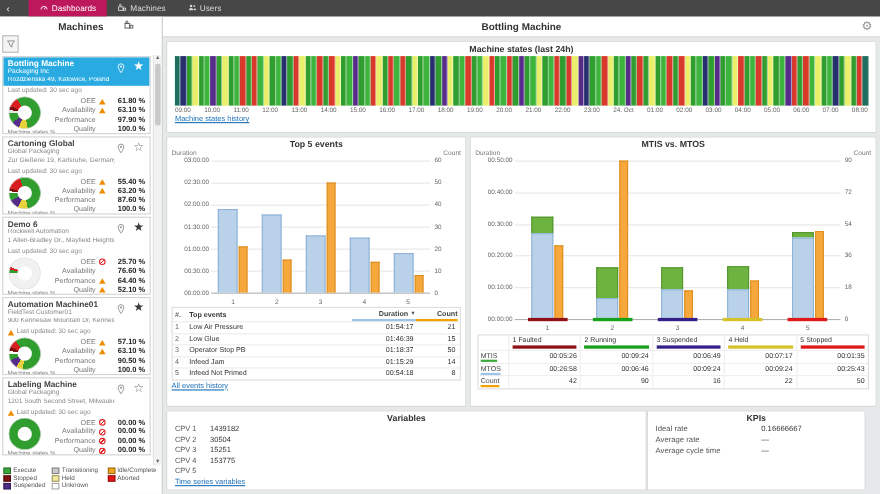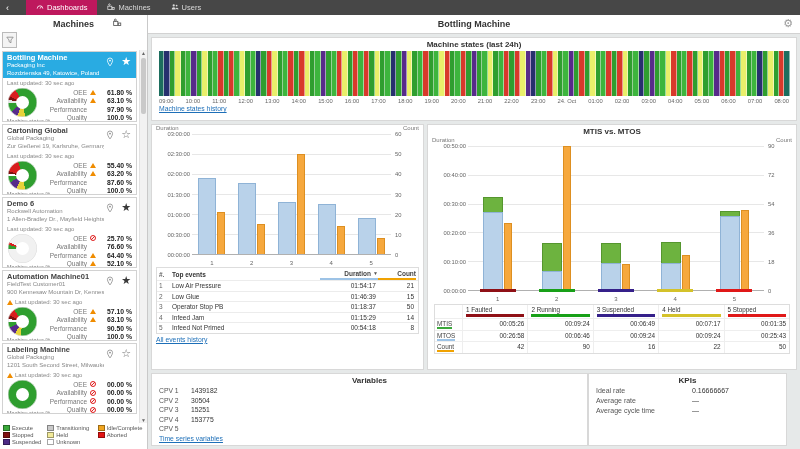--- a/index.html
+++ b/index.html
@@ -618,20 +618,21 @@
             <span>05:00</span>
             <span>06:00</span>
             <span>07:00</span>
             <span>08:00</span>
           </div>
         <div class="states-link"><a>Machine states history</a></div>
       </div>
 
       <div class="charts-row">
         <div class="panel top5-panel">
+          <div class="p-title">Top 5 events</div>
           <div class="chart" id="top5-chart" style="height:140px;">
             <span class="axis-cap cap-l">Duration</span>
             <span class="axis-cap cap-r">Count</span>
             <div class="plot" id="top5-plot">
                 <div class="gline" style="top: 0%;"></div>
                 <div class="gline" style="top: 16.6667%;"></div>
                 <div class="gline" style="top: 33.3333%;"></div>
                 <div class="gline" style="top: 50%;"></div>
                 <div class="gline" style="top: 66.6667%;"></div>
                 <div class="gline" style="top: 83.3333%;"></div>

